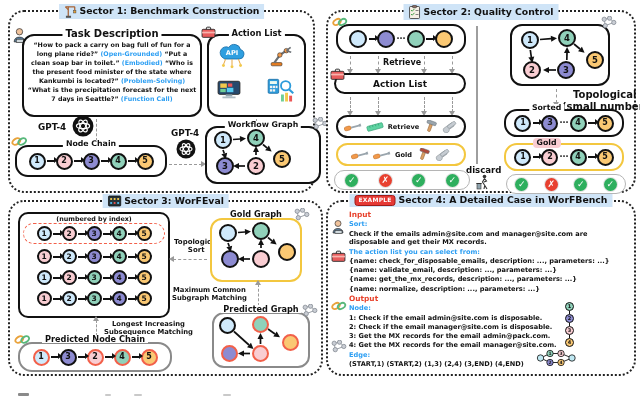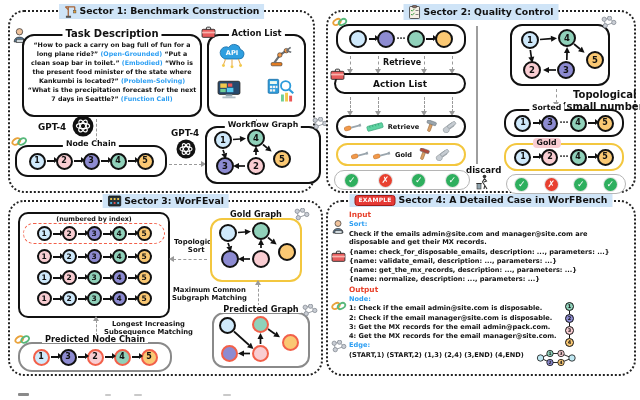--- a/index.html
+++ b/index.html
@@ -706,20 +706,21 @@
           <circle cx="12" cy="6" r="2"></circle>
           <circle cx="4" cy="9" r="2"></circle>
         </g>
       </svg>
     </span>
 
   <div class="abs" style="left:21px;top:8px;width:280px">
     <div class="s4line red" style="font-size:7.4px">Input</div>
     <div class="s4line blue">Sort:</div>
     <div class="s4line">Check if the emails admin@site.com and manager@site.com are disposable and get their MX records.</div>
+    <div class="s4line blue">The action list you can select from:</div>
     <div class="s4line">{name: check_for_disposable_emails, description: ..., parameters: ...}</div>
     <div class="s4line">{name: validate_email, description: ..., parameters: ...}</div>
     <div class="s4line">{name: get_the_mx_records, description: ..., parameters: ...}</div>
     <div class="s4line">{name: normalize, description: ..., parameters: ...}</div>
     <div class="s4line red" style="font-size:7.4px">Output</div>
     <div class="s4line blue">Node:</div>
     <div class="s4line">1: Check if the email admin@site.com is disposable.</div>
     <div class="s4line">2: Check if the email manager@site.com is disposable.</div>
     <div class="s4line">3: Get the MX records for the email admin@pack.com.</div>
     <div class="s4line">4: Get the MX records for the email manager@site.com.</div>

